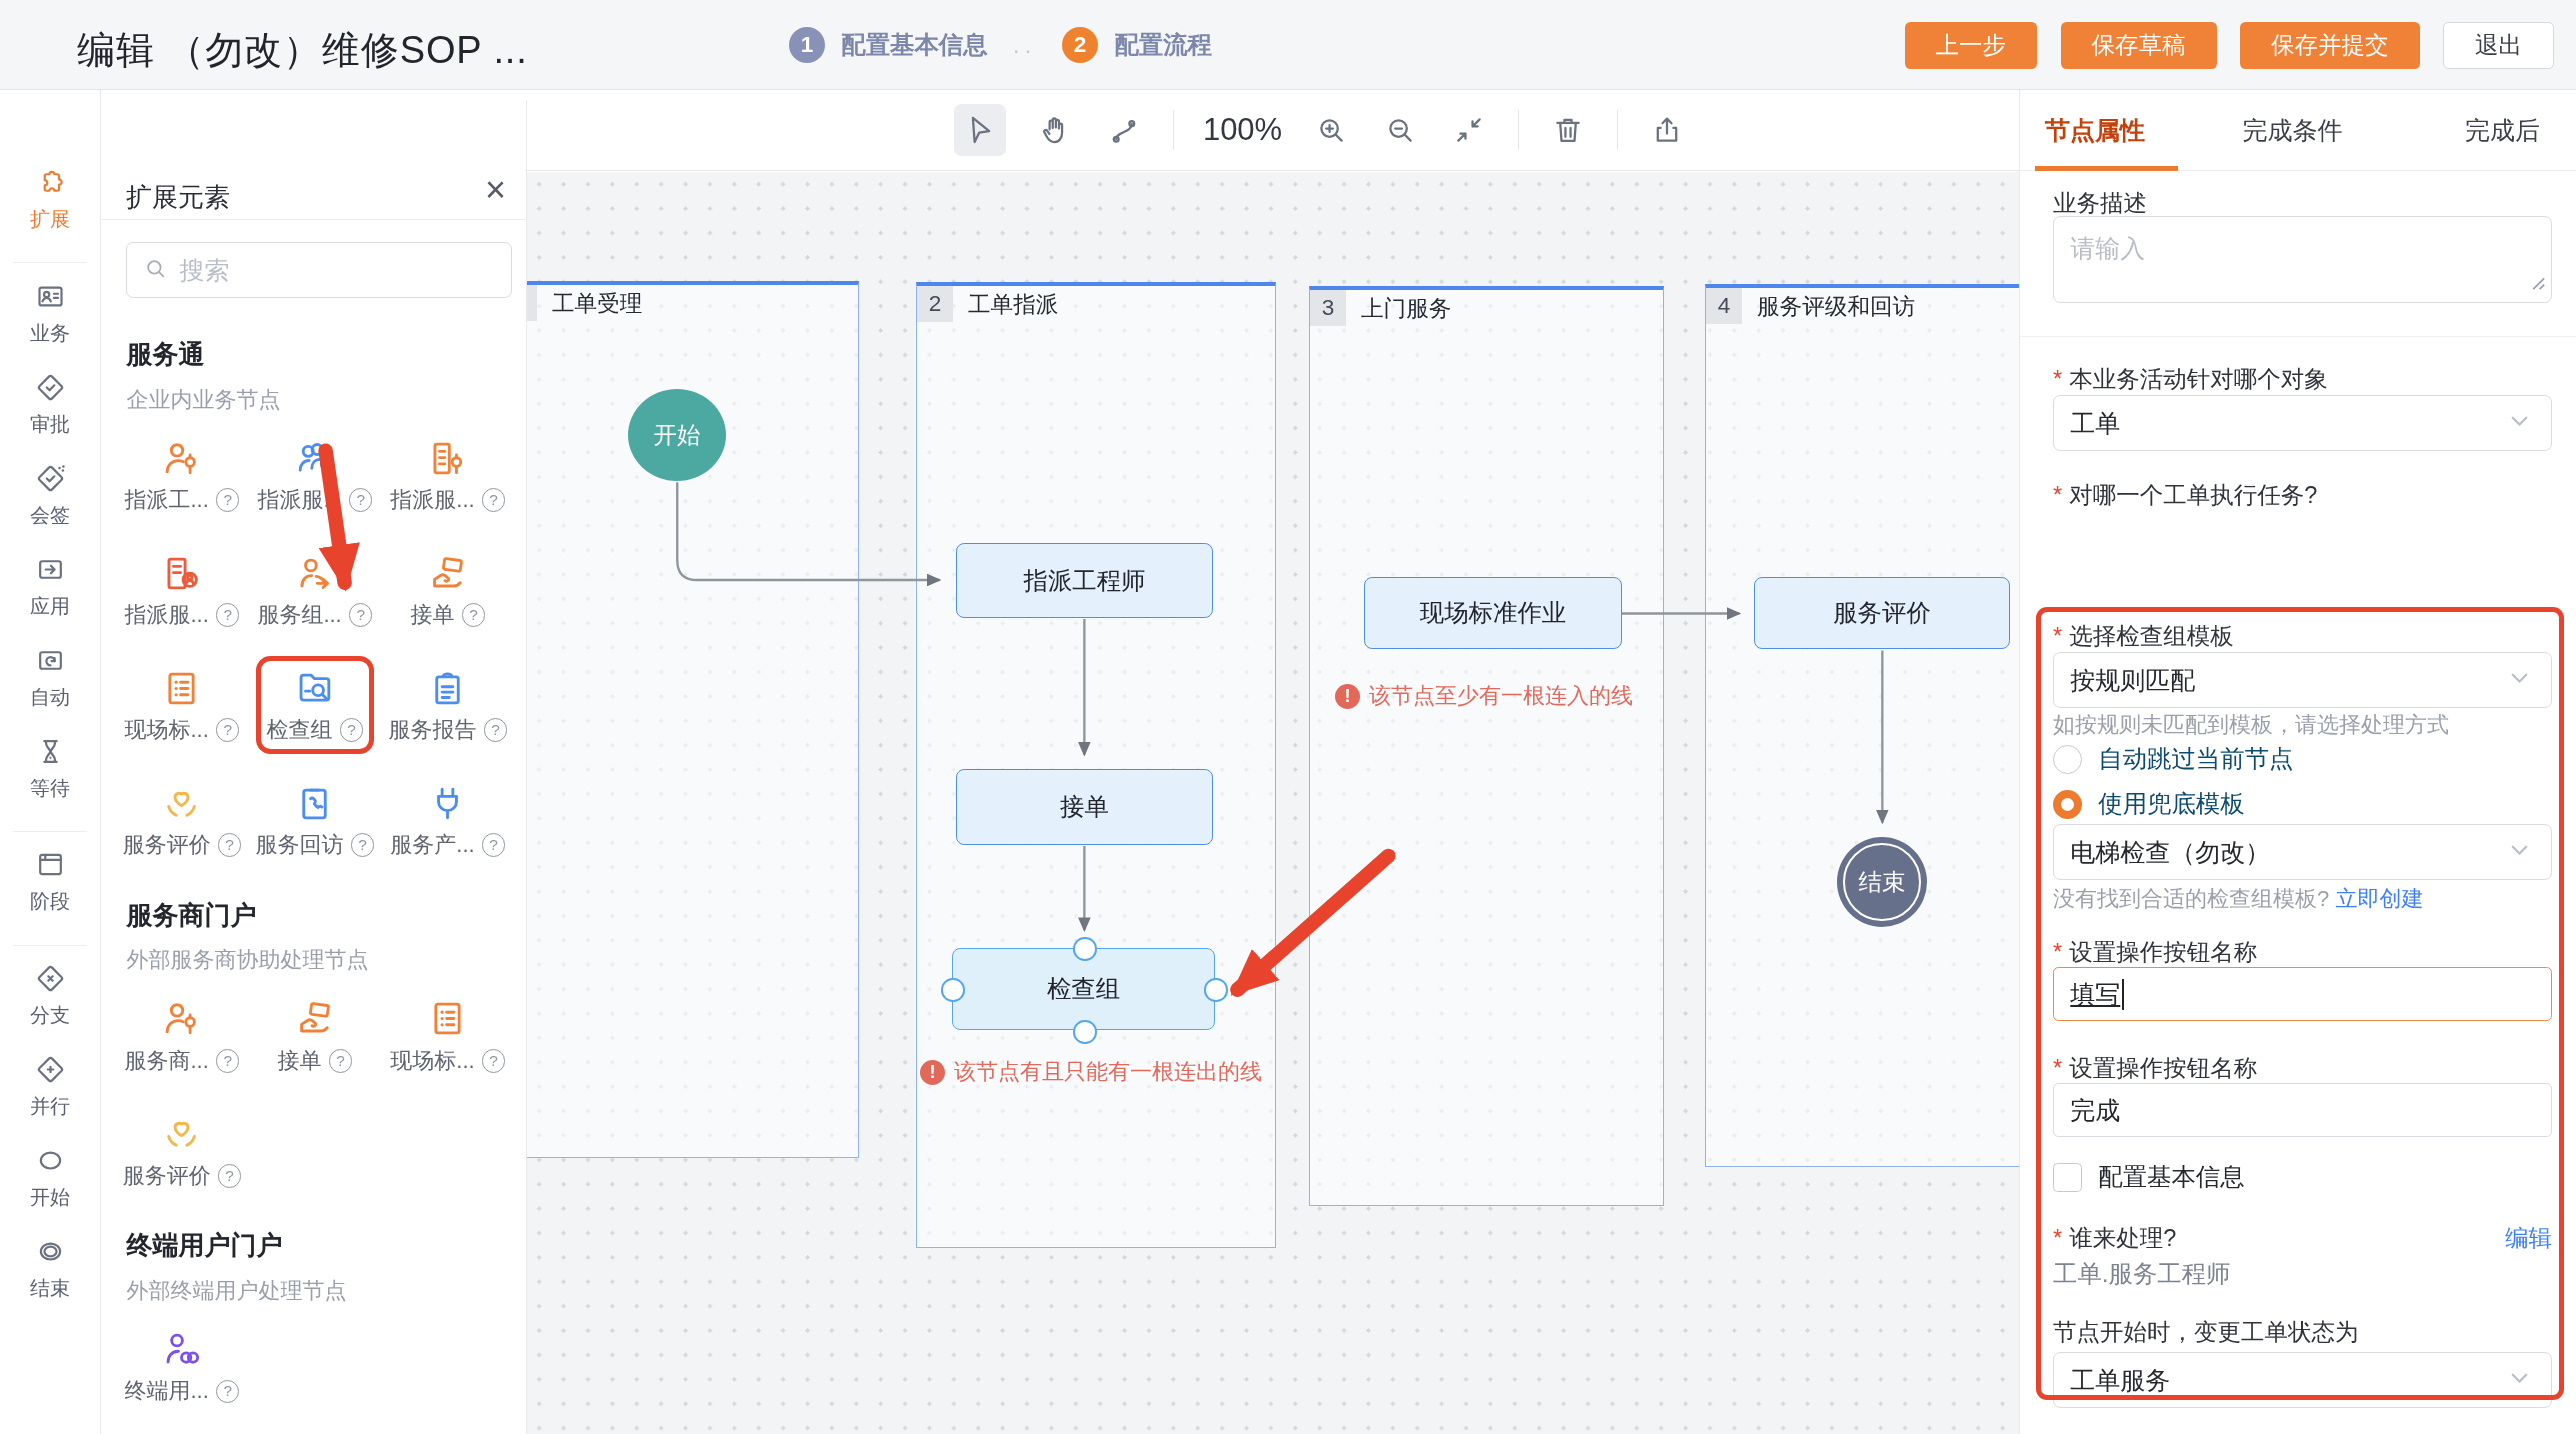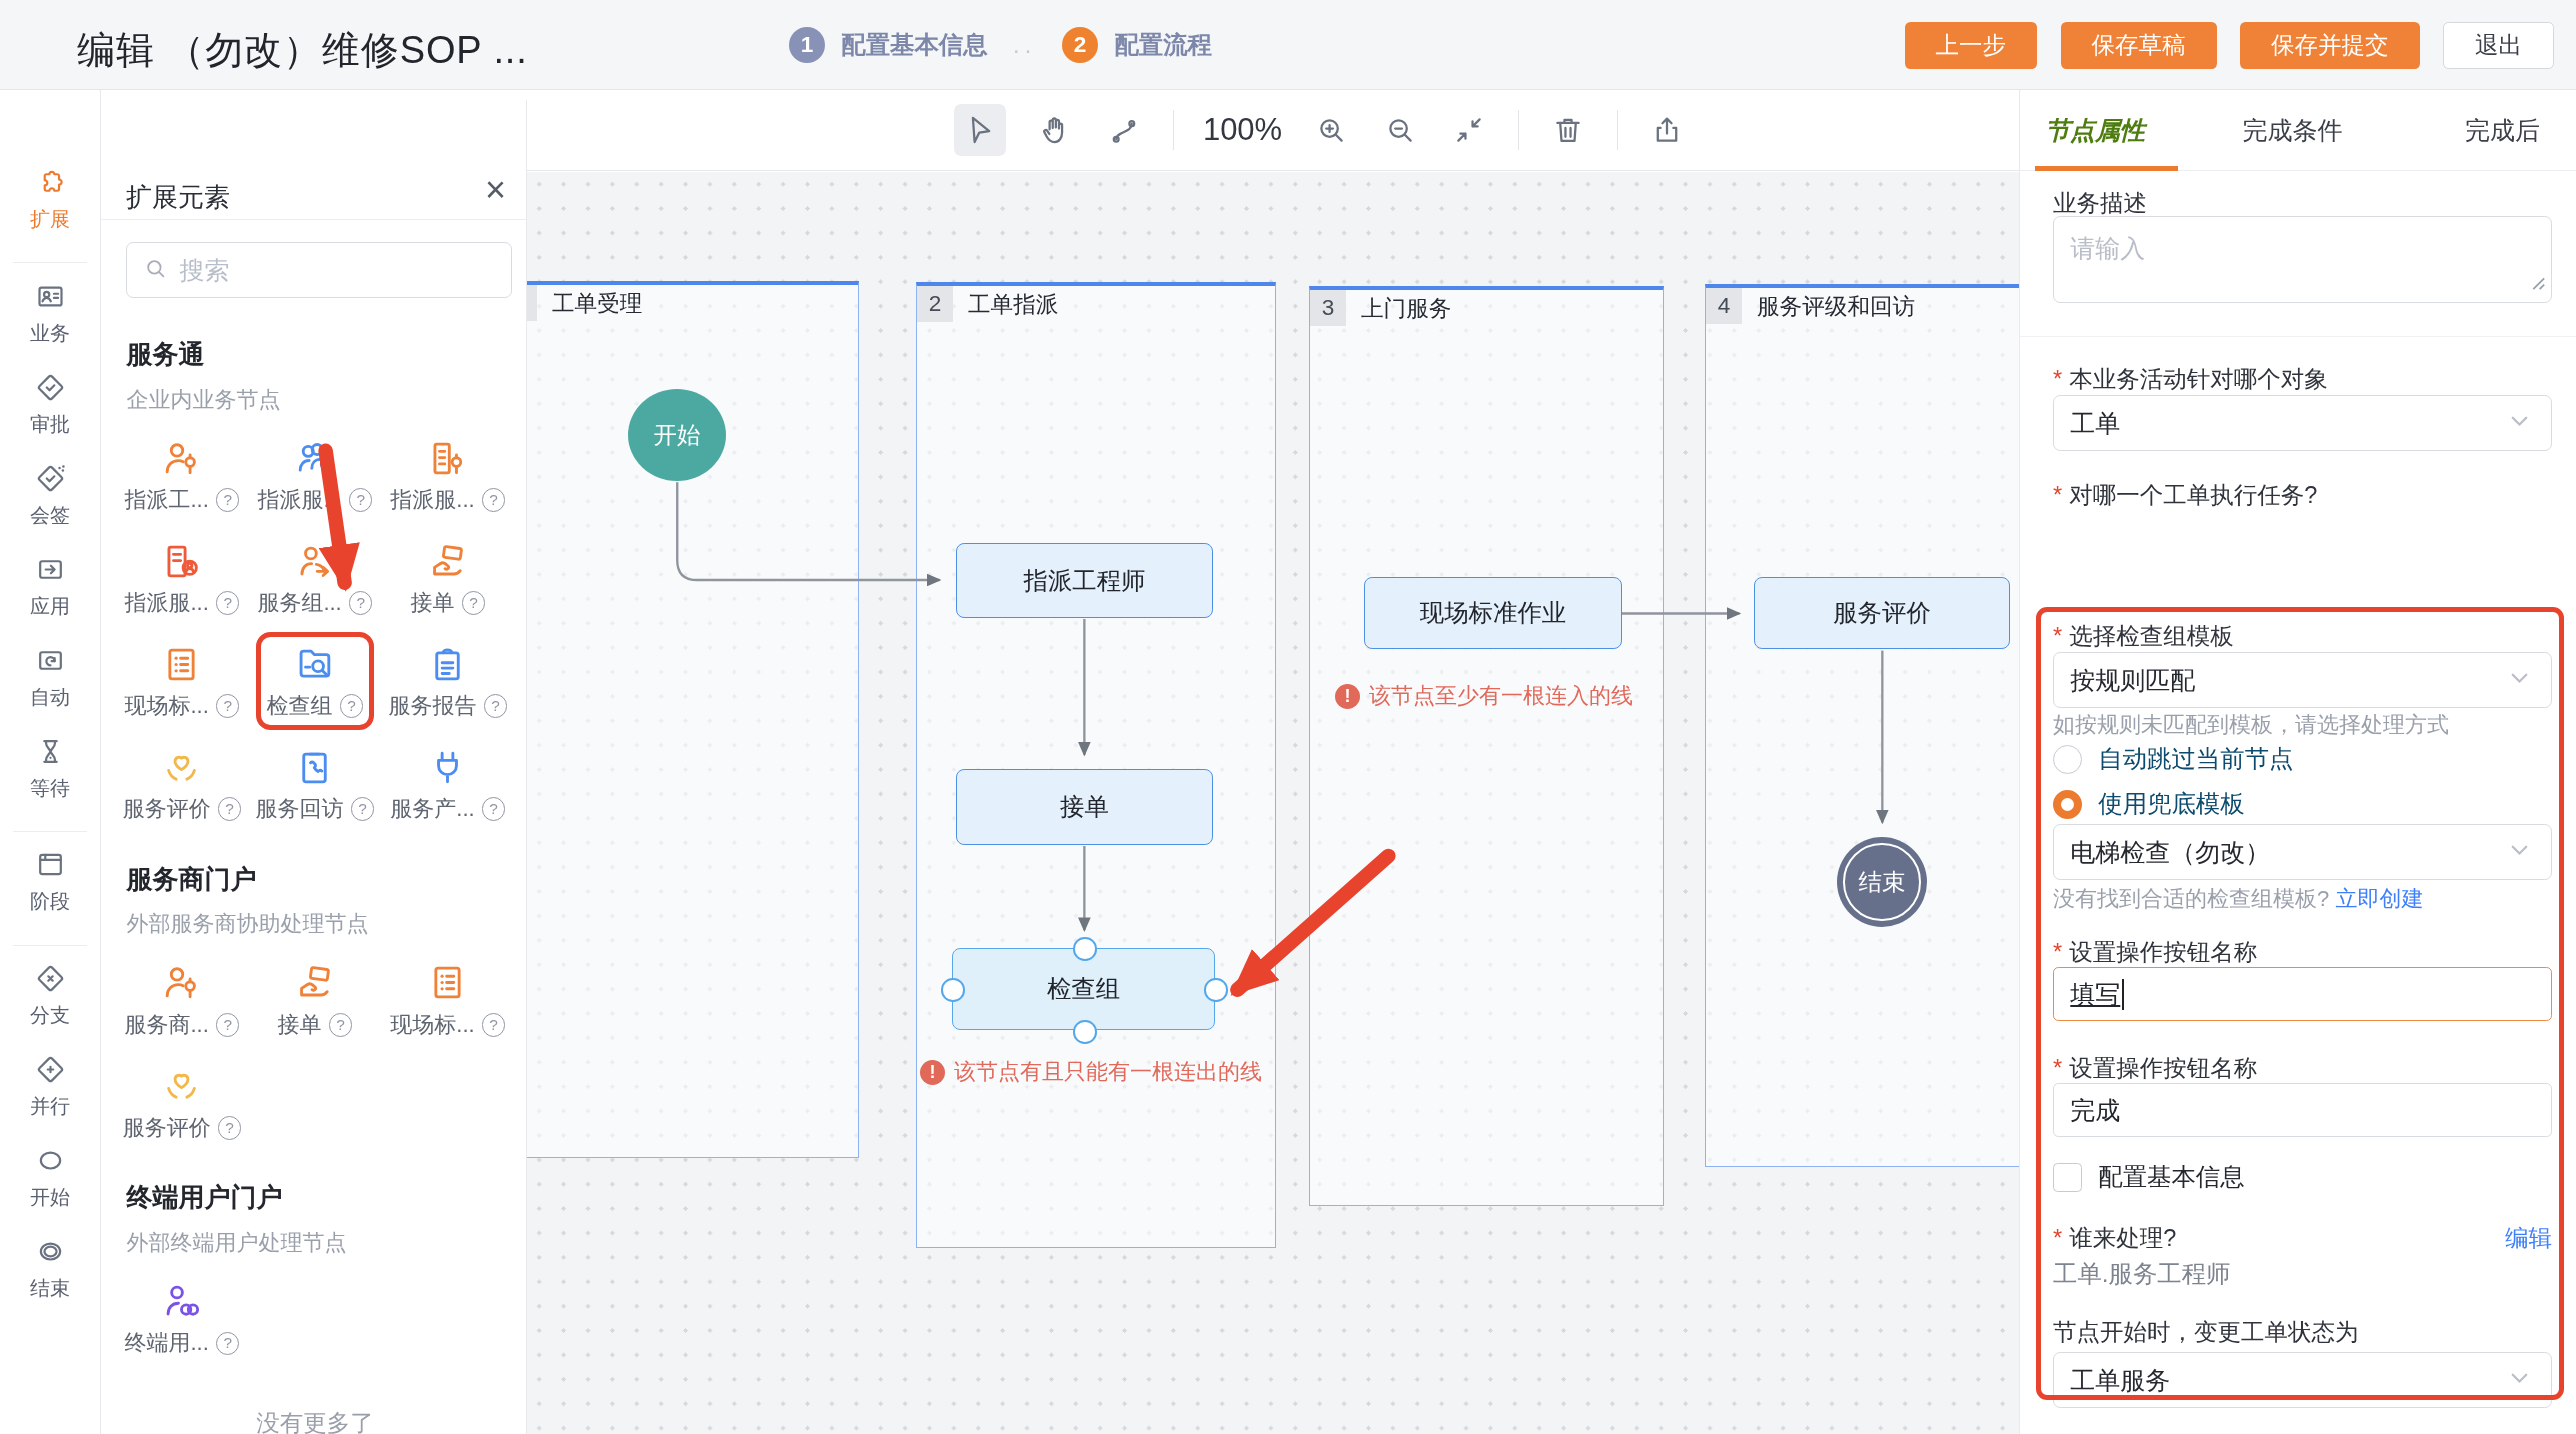--- a/index.html
+++ b/index.html
@@ -38,21 +38,21 @@
   .pal-close { position:absolute; right:20px; top:72px; font-size:36px; color:#555C68; line-height:36px; cursor:pointer; }
   .pal-search { position:absolute; left:25px; top:142px; width:386px; height:56px; border:0.9px solid #D8DBE0; border-radius:7.2px;
     display:flex; align-items:center; padding:0 14.5px; gap:11px; background:#fff; }
   .pal-search svg { width:27px; height:27px; }
   .pal-search .ph { font-size:25px; color:#B8BEC9; }
   .pal-body { position:absolute; left:0; top:217px; width:426px; padding:0 12.7px 0 14.5px; }
   .sec-title { font-size:26px; font-weight:700; color:#23262D; margin-left:11px; }
   .sec-sub { font-size:22px; color:#9AA0AB; margin:12.7px 0 0 11px; }
   .section { margin-top:40px; }
   .section:first-child { margin-top:20px; }
-  .grid { display:grid; grid-template-columns:repeat(3,1fr); row-gap:27px; margin-top:22px; }
+  .grid { display:grid; grid-template-columns:repeat(3,1fr); row-gap:39px; margin-top:22px; }
   .cell { position:relative; height:76px; display:flex; flex-direction:column; align-items:center; gap:5.4px; cursor:grab; }
   .cell-icon { width:43px; height:43px; }
   .cell-icon svg { width:100%; height:100%; }
   .cell-lab { display:flex; align-items:center; gap:7.2px; }
   .cell-label { font-size:22px; color:#5F6570; white-space:nowrap; }
   .help { width:23.5px; height:23.5px; border:1.8px solid #8F96A3; border-radius:50%; color:#8F96A3;
     font-size:15.4px; display:flex; align-items:center; justify-content:center; flex:none; }
   .cell.hl::after { content:""; position:absolute; left:7.2px; right:7.2px; top:-11px; bottom:-11px;
     border:5.4px solid #E8432D; border-radius:14.5px; pointer-events:none; }
   .pal-footer { text-align:center; font-size:23.5px; color:#9AA0AB; margin-top:51px; }
@@ -87,21 +87,21 @@
   .warning { position:absolute; display:flex; align-items:center; gap:9px; }
   .warn-icon { width:25px; height:25px; border-radius:50%; background:#E0695A; color:#fff; font-weight:700;
     font-size:18px; display:flex; align-items:center; justify-content:center; flex:none; }
   .warn-text { font-size:22px; color:#E0695B; white-space:nowrap; }
 
   
   .rpanel { position:absolute; left:2019px; top:90px; width:557px; height:1344px; background:#fff;
     border-left:0.9px solid #E7E9EC; z-index:25; }
   .rp-tabs { position:relative; height:81px; border-bottom:0.9px solid #EBEDF0; display:flex; align-items:center; }
   .rp-tab { font-size:25px; color:#3B3F48; cursor:pointer; }
-  .rp-tab.active { color:#4d7c0f; font-weight:700;font-style:italic; }
+  .rp-tab.active { color:#c2410c; font-weight:700; }
   .rp-underline { position:absolute; left:14.5px; bottom:-0.9px; width:143px; height:4.5px; background:#ED7B2F; }
   .rp-body { position:absolute; left:0; top:81px; width:557px; height:1263px; }
   .fld-label { position:absolute; left:33px; font-size:23.5px; color:#2F333B; white-space:nowrap; }
   .star { color:#E8432D; margin-right:7.2px; }
   .ta { position:absolute; left:33px; width:499px; height:87px; border:0.9px solid #D8DBE0; border-radius:7.2px;
     font-size:25px; color:#B8BDC7; padding:14.5px 16.3px; }
   .ta .grip { position:absolute; right:5.4px; bottom:5.4px; }
   .divider { position:absolute; left:0; width:557px; height:0.9px; background:#F0F1F3; }
   .sel { position:absolute; left:33px; width:499px; height:56px; border:0.9px solid #D8DBE0; border-radius:7.2px;
     display:flex; align-items:center; justify-content:space-between; padding:0 18px 0 16.3px; font-size:25px; color:#25282F; cursor:pointer; background:#fff; }

